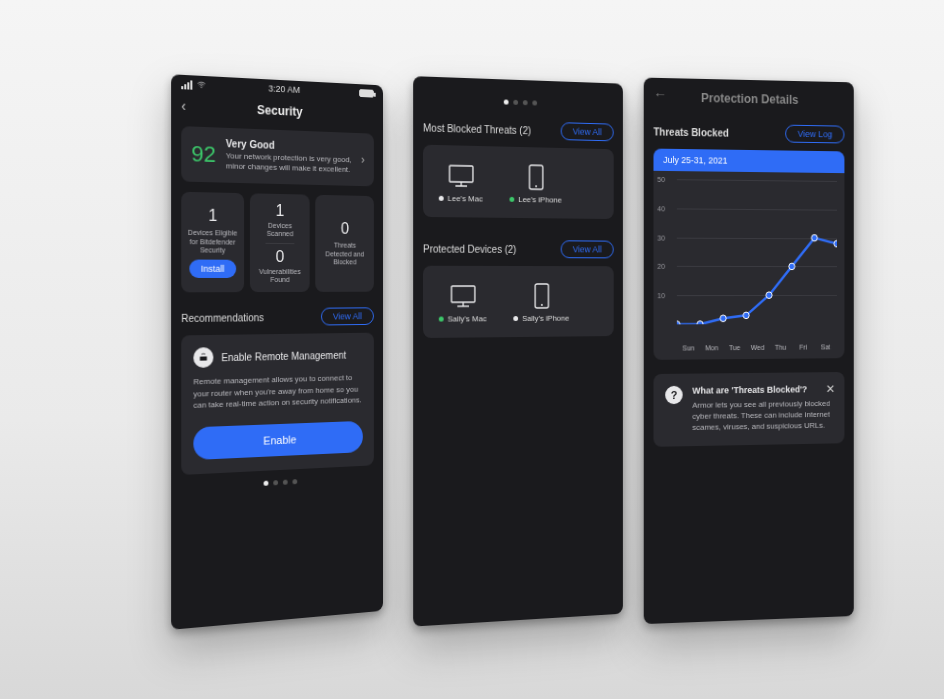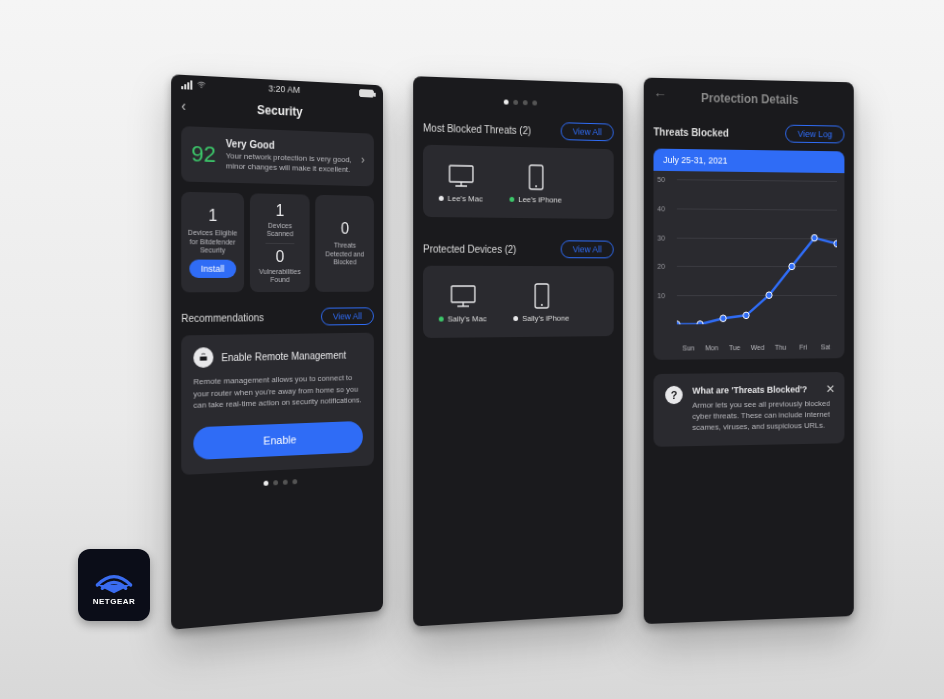--- a/index.html
+++ b/index.html
@@ -385,22 +385,14 @@
         <div class="qm">?</div>
         <div class="tt">
           <div class="th">What are 'Threats Blocked'?</div>
           <div class="tb">Armor lets you see all previously blocked cyber threats. These can include internet scames, viruses, and suspicious URLs.</div>
         </div>
         <span class="xbtn">✕</span>
       </div>
     </div>
   </div>
 
-  <div class="badge">
-    <svg viewBox="0 0 48 36">
-      <path d="M4 24 Q24 4 44 24" stroke="#3a6cf0" stroke-width="4" fill="none" stroke-linecap="round"></path>
-      <path d="M10 28 Q24 14 38 28" stroke="#3a6cf0" stroke-width="4" fill="none" stroke-linecap="round"></path>
-      <path d="M4 24 L44 24 L24 34 Z" fill="#3a6cf0"></path>
-    </svg>
-    <div class="txt">NETGEAR</div>
-  </div>
 
 </div>
 
 </body></html>

